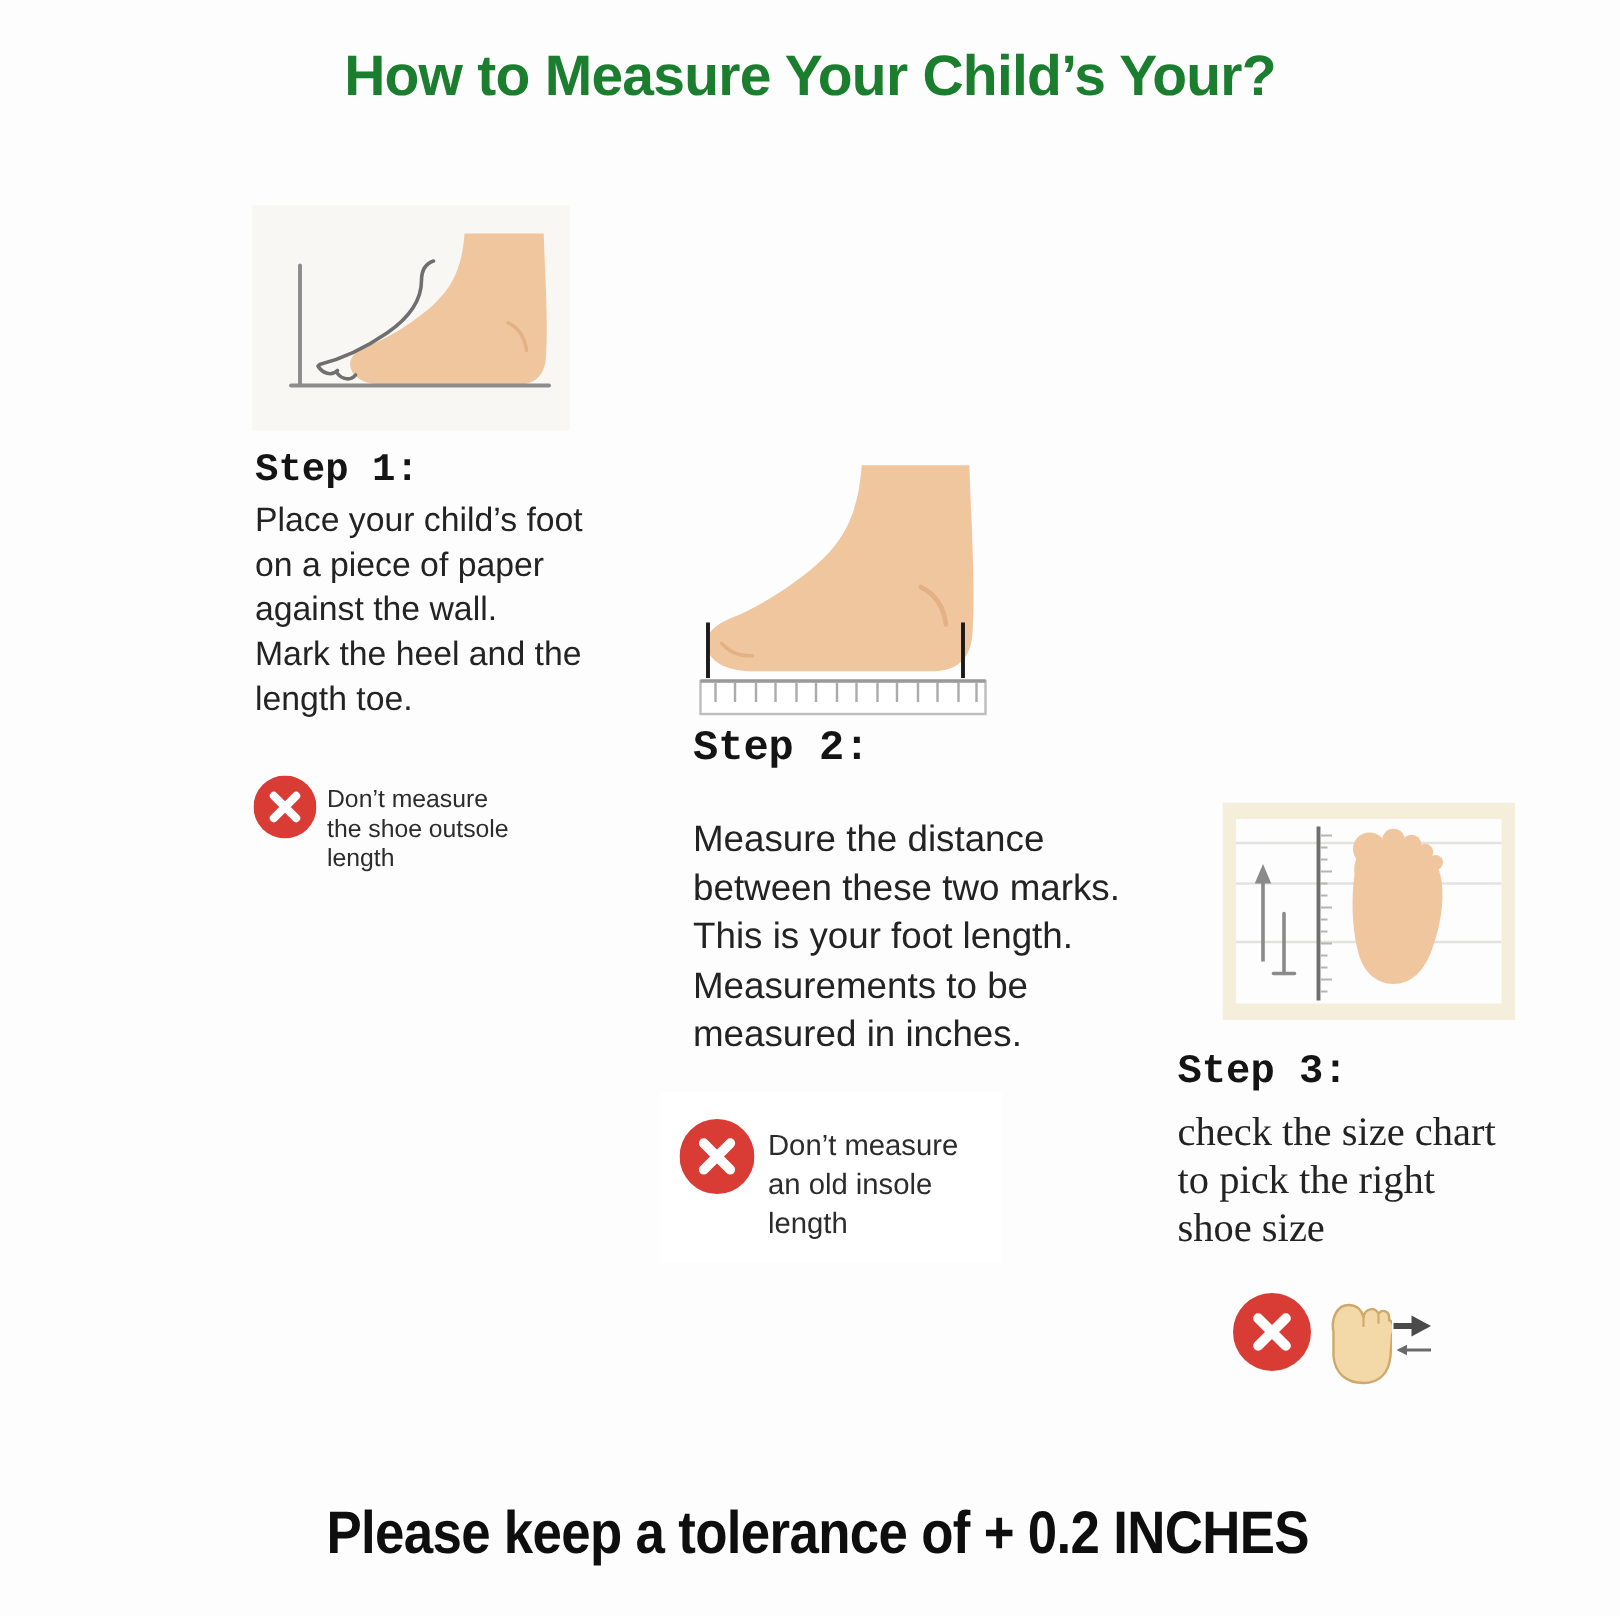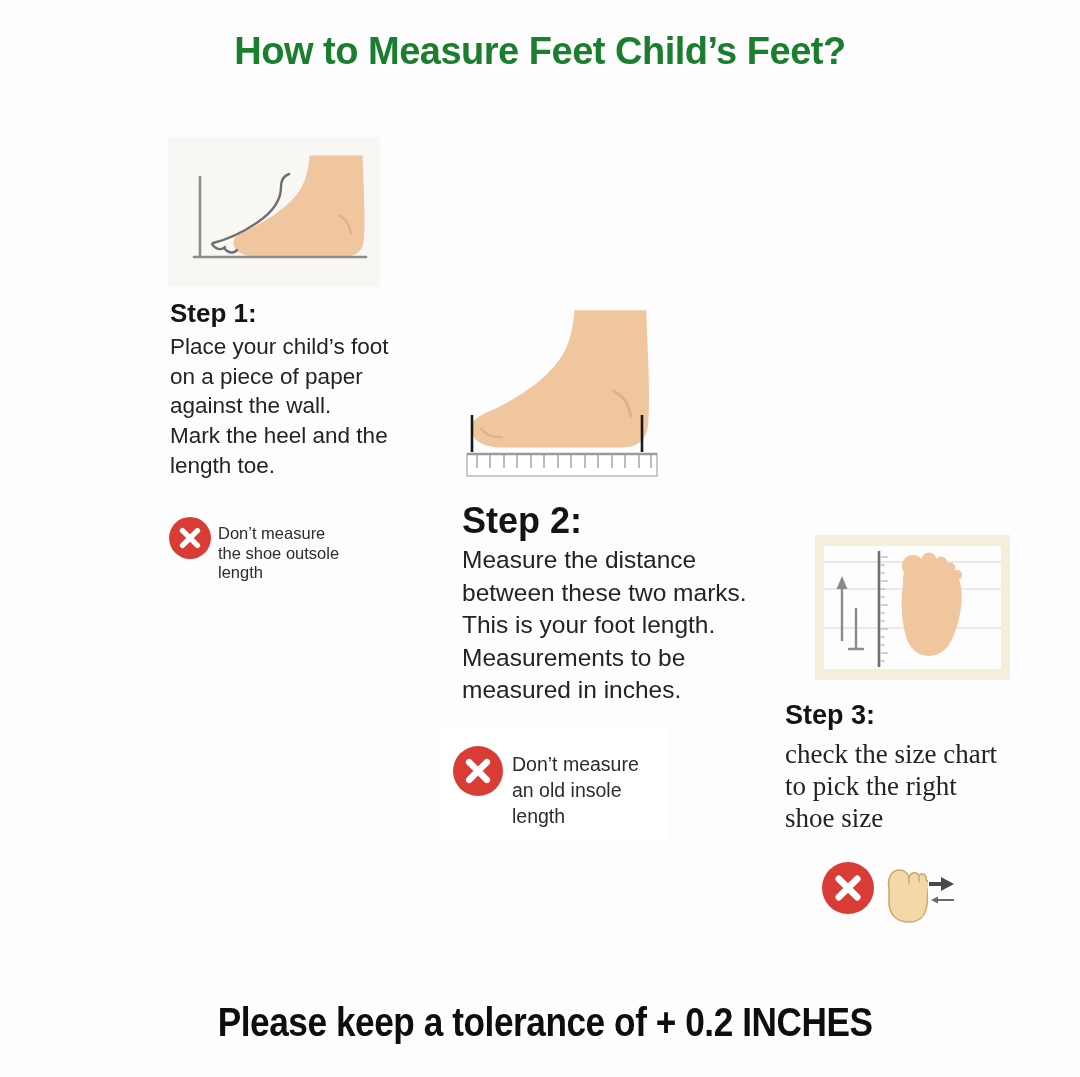--- a/index.html
+++ b/index.html
@@ -24,26 +24,26 @@
     left:0; top:30; width:1080px; top:30px;
     text-align:center;
     font-size:38px; font-weight:700; letter-spacing:-0.5px;
     color:var(--title-green);
   }
   
   .step1-card{left:168px; top:137px; width:212px; height:150px; background:#f8f7f4;}
   .step2-illus{left:455px; top:302px; width:215px; height:178px;}
   .step3-card{left:815px; top:535px; width:195px; height:145px;}
   
-  .h-step{font-size:26px; font-weight:700; color:#141414;}
+  .h-step{font-size:26px; font-weight:700; color:#141414;font-family:Liberation Mono, monospace;}
   .para{white-space:pre-line; color:#232323;}
   .s1-h{left:170px; top:298px;}
   .s1-p1{left:170px; top:332px; font-size:22.5px; line-height:29.5px;}
   .s1-p2{left:170px; top:421px; font-size:22.5px; line-height:29.5px;}
-  .s2-h{left:462px; top:500px; font-size:36px;}
+  .s2-h{left:462px; top:484px; font-size:28px;}
   .s2-p{left:462px; top:544px; font-size:24.5px; line-height:32.5px;}
   .s3-h{left:785px; top:700px; font-size:27px;text-align:center;}
   .s3-p{left:785px; top:738px; font-size:27px; line-height:32px;font-family:Liberation Serif, serif;}
   
   .warning-card{left:440px; top:728px; width:228px; height:114px; background:#ffffff;}
   .warn-text{white-space:pre-line; color:#2c2c2c;}
   .w1-icon{left:169px; top:517px; width:42px; height:42px;}
   .w1-text{left:218px; top:524px; font-size:16.5px; line-height:19.5px;}
   .w2-icon{left:453px; top:746px; width:50px; height:50px;}
   .w2-text{left:512px; top:751px; font-size:19.5px; line-height:26px;}
@@ -59,21 +59,21 @@
     font-size:40px; font-weight:700; color:#0e0e0e;
     transform:scaleX(0.88);
     letter-spacing:-0.5px;
   }
   svg{display:block;}
   .skin-fill{fill:var(--skin);}
 </style>
 </head>
 <body>
 
-<div class="abs page-title">How to Measure Feet Child’s Feet?</div>
+<div class="abs page-title">How to Measure Your Child’s Your?</div>
 
 <div class="abs step1-card">
   <svg width="212" height="150" viewBox="0 0 212 150">
 
     <g transform="translate(56,14) scale(0.765)">
       <path class="skin-fill" d="M112,6 C110,32 104,50 86,67 C70,82 46,97 28,104 C16,109 10,116 13,124 C16,133 27,138 43,138 L158,138 C173,138 182,130 183,114 C185,80 182,40 181,6 Z"></path>
       <path d="M150,84 q14,7 16,24" fill="none" stroke="#e3b185" stroke-width="3" stroke-linecap="round"></path>
     </g>
 
     <path d="M32,40 L32,119.5" fill="none" stroke="#8c8c8c" stroke-width="2.6" stroke-linecap="round"></path>

